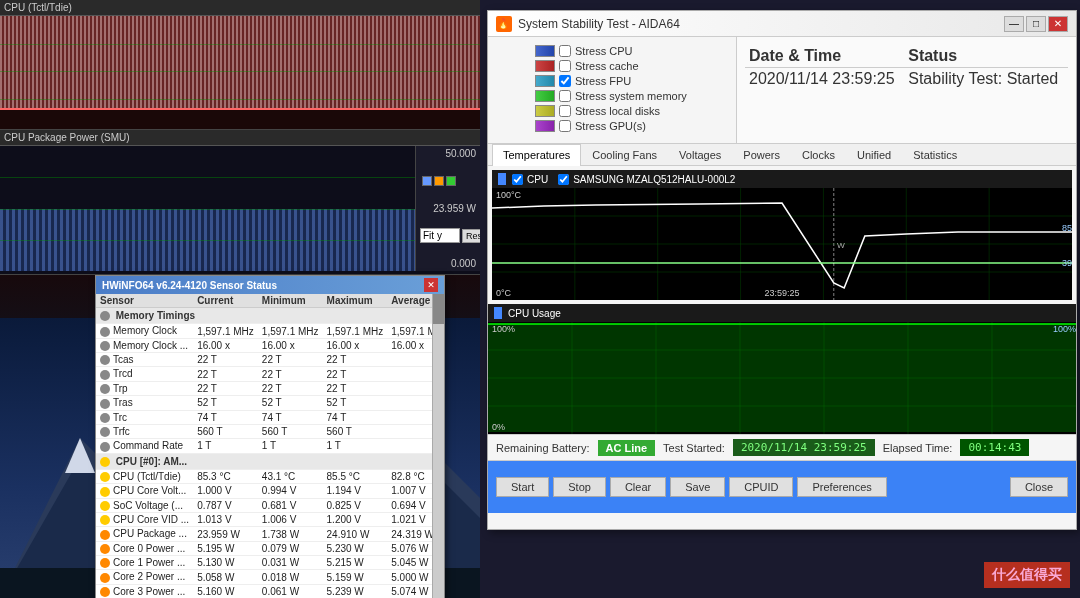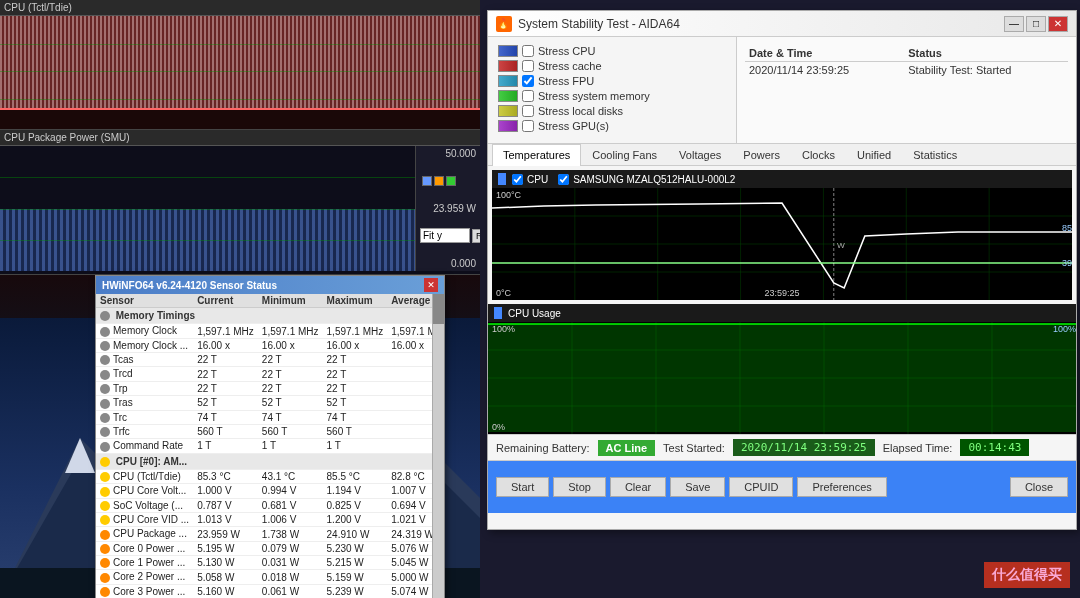--- a/index.html
+++ b/index.html
@@ -104,21 +104,21 @@
       color: #ccc;
       font-size: 10px;
       text-align: right;
     }
     .power-input-row {
       display: flex;
       align-items: center;
       gap: 2px;
     }
     .power-input {
-      width: 50px;
+      width: 40px;
       font-size: 10px;
       background: #fff;
       border: 1px solid #999;
       padding: 1px 2px;
     }
     .power-btn {
       font-size: 9px;
       background: #ddd;
       border: 1px solid #999;
       cursor: pointer;
@@ -301,20 +301,21 @@
 
     
     .stress-area {
       display: flex;
       border-bottom: 1px solid #ccc;
       background: #f5f5f5;
     }
     .stress-options {
       padding: 8px 10px;
       flex: 1;
+      margin-left: 37px;
     }
     .stress-option-row {
       display: flex;
       align-items: center;
       gap: 4px;
       margin-bottom: 3px;
       font-size: 11px;
       color: #333;
     }
     .stress-option-row input[type="checkbox"] {
@@ -322,21 +323,21 @@
       height: 12px;
     }
     .stress-info-panel {
       width: 340px;
       padding: 8px;
       border-left: 1px solid #ccc;
       background: #fafafa;
     }
     .stress-info-table {
       width: 100%;
-      font-size: 11px;
+      font-size: 16px;
       border-collapse: collapse;
     }
     .stress-info-table th {
       text-align: left;
       color: #333;
       padding: 2px 4px;
       border-bottom: 1px solid #ccc;
       font-weight: bold;
     }
     .stress-info-table td {

